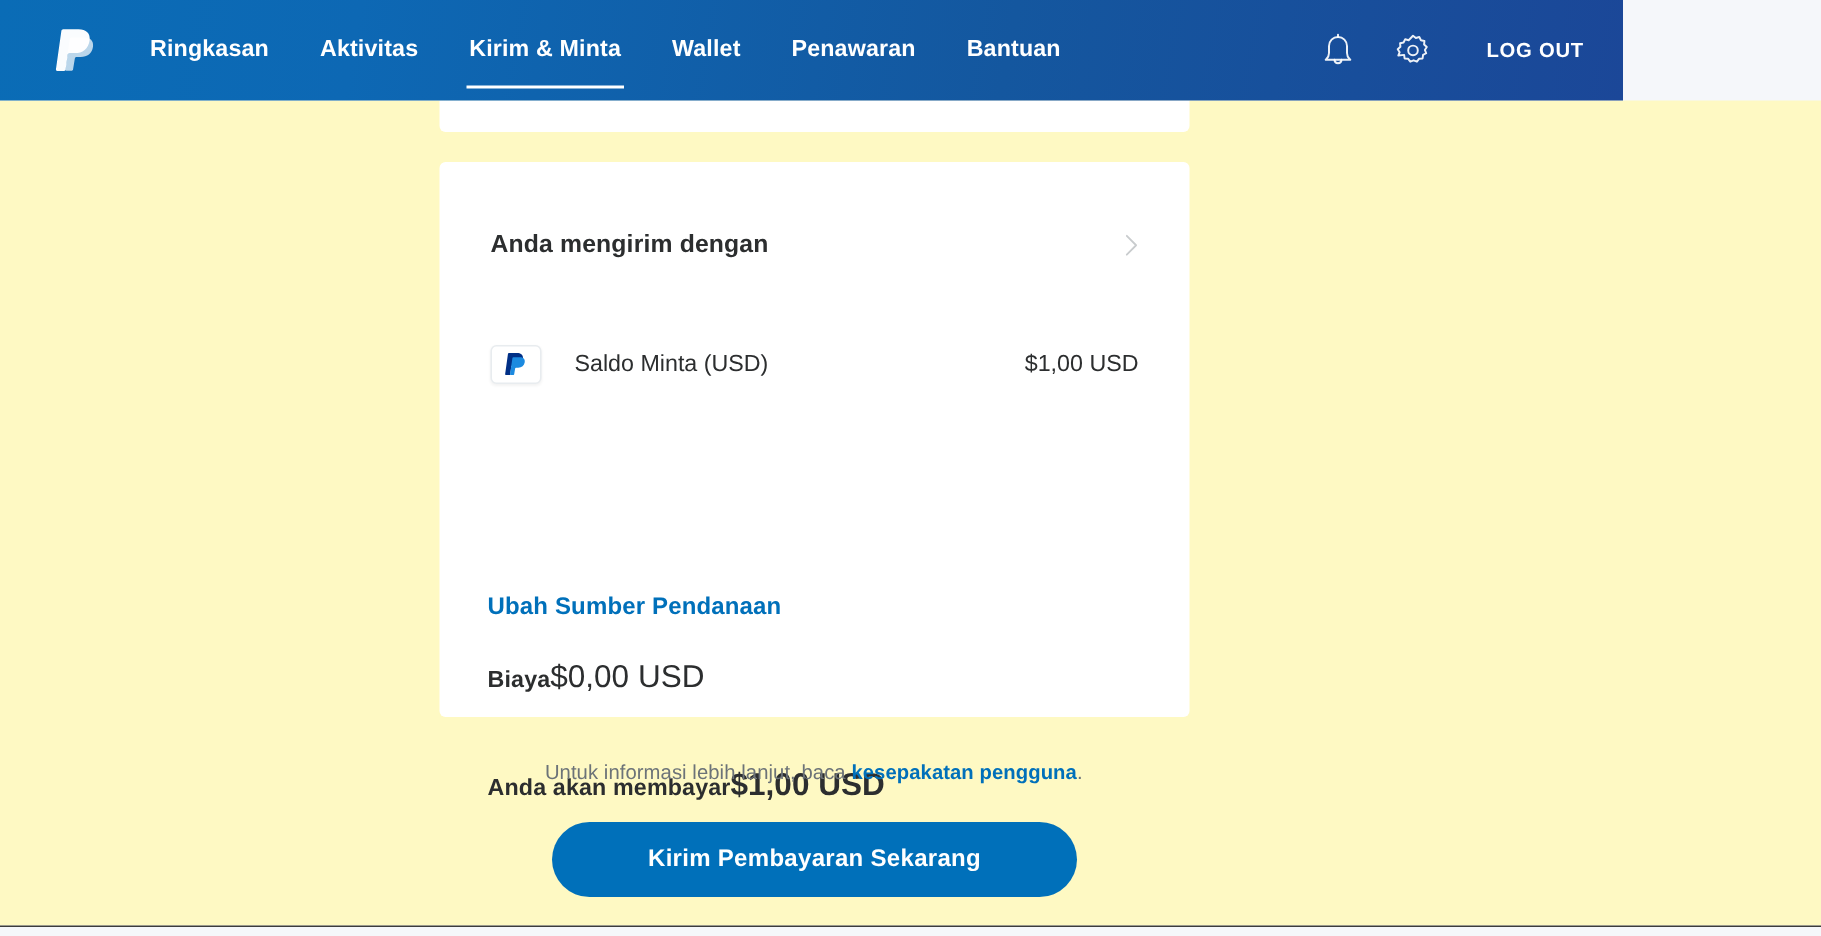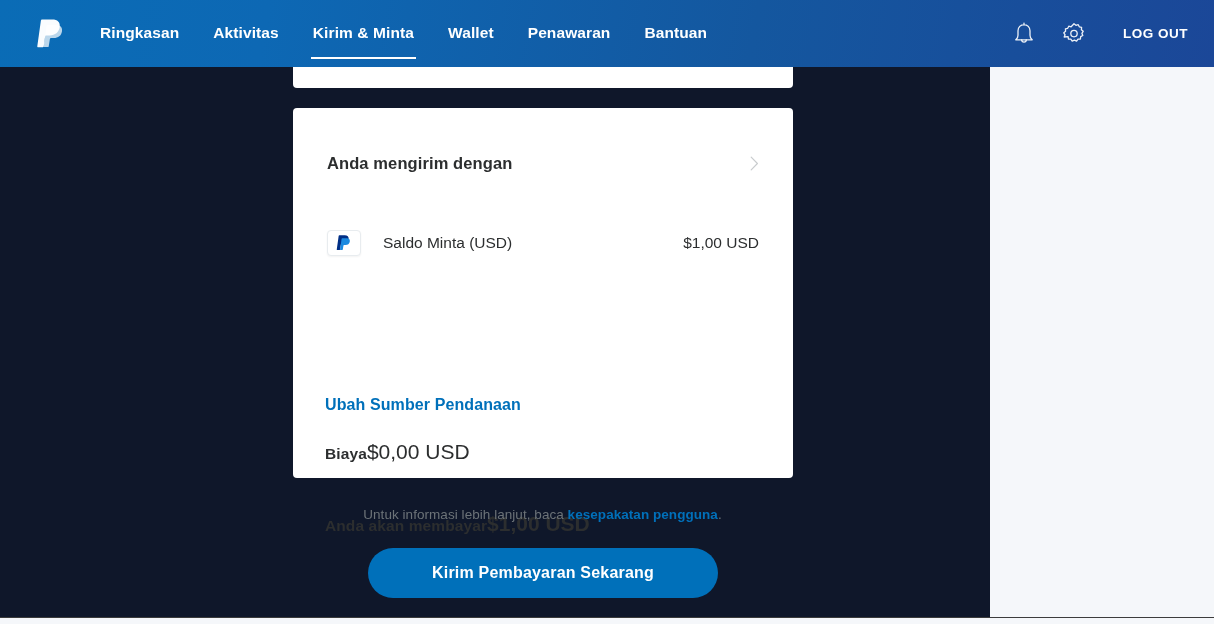--- a/index.html
+++ b/index.html
@@ -13,21 +13,21 @@
   body {
     font-family: "Liberation Sans", sans-serif;
     background: #f5f7fa;
     position: relative;
   }
 
   
   .header {
     position: absolute;
     top: 0; left: 0;
-    width: 1214px;
+    width: 1082px;
     height: 67px;
     background: linear-gradient(100deg, #0a6cb6 0%, #0d68b4 22%, #14579f 62%, #1b4798 100%);
     display: flex;
     align-items: center;
     z-index: 5;
   }
 
   .brand-logo {
     margin-left: 36px;
     width: 30px;
@@ -93,23 +93,23 @@
     letter-spacing: 0.5px;
     margin-left: 18px;
     cursor: pointer;
     white-space: nowrap;
   }
 
   
   .page {
     position: absolute;
     top: 67px; left: 0;
-    width: 990px;
+    width: 1214px;
     height: 550px;
-    background: #0f172a;
+    background: #fef9c3;
   }
 
   .card-top {
     position: absolute;
     left: 293px;
     top: 0px;
     width: 500px;
     height: 21px;
     background: #ffffff;
     border-radius: 0 0 4px 4px;

